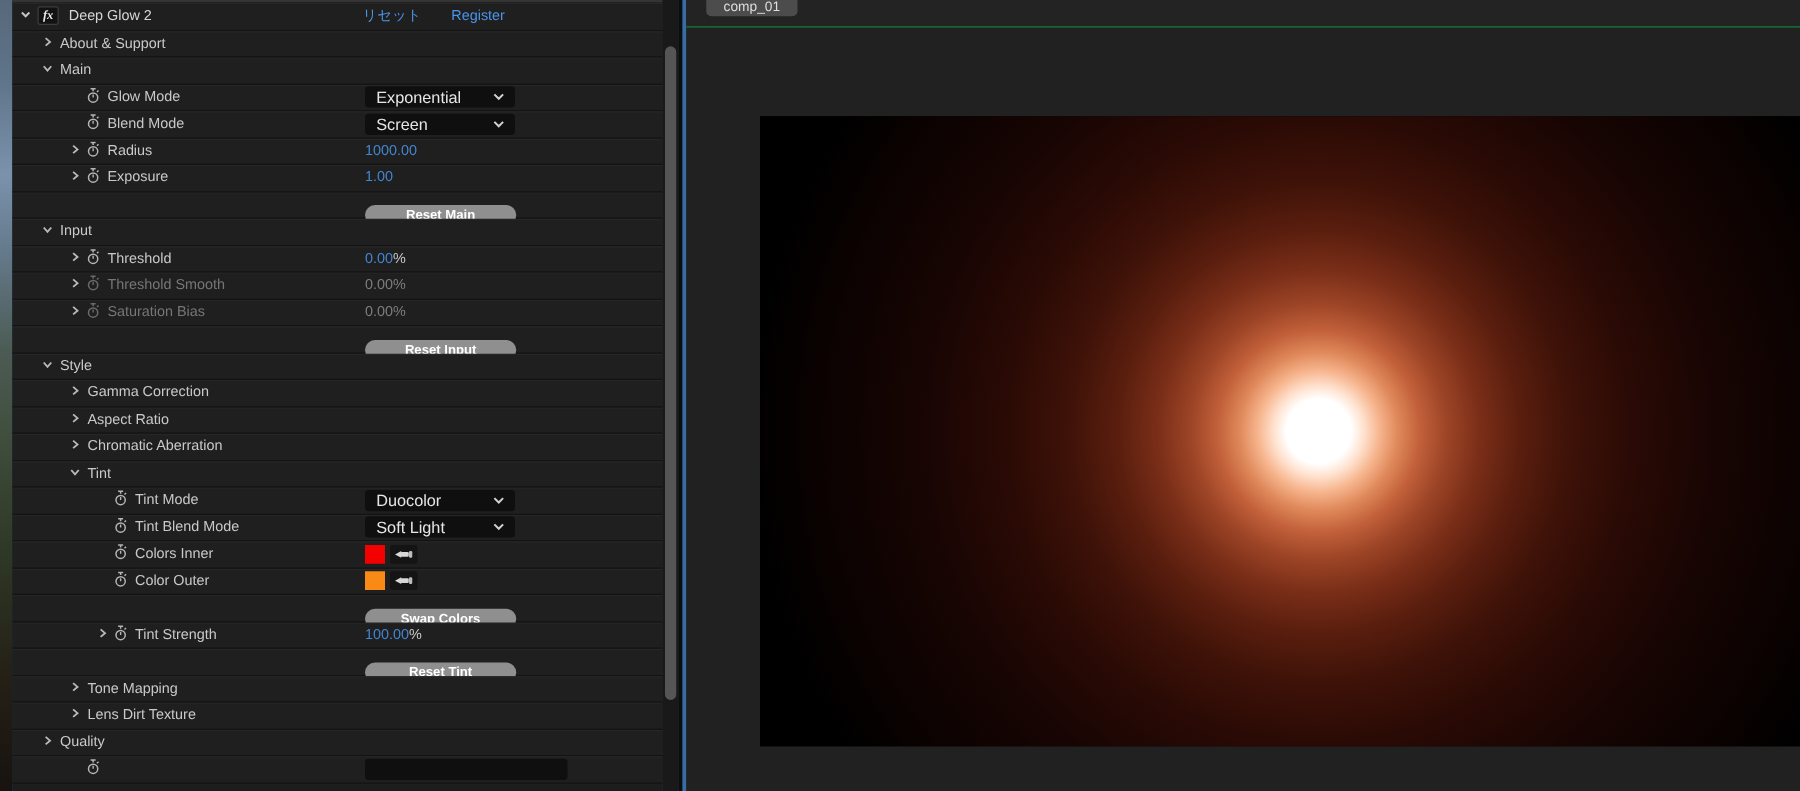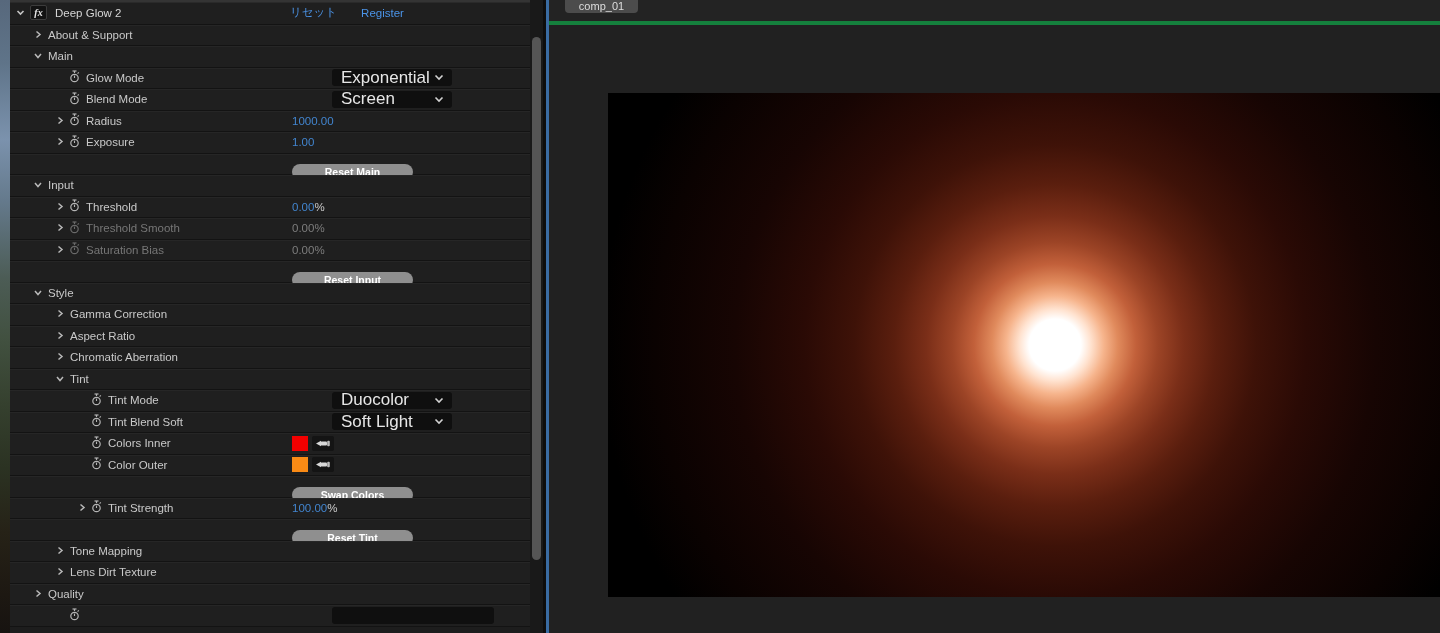--- a/index.html
+++ b/index.html
@@ -21,21 +21,21 @@
   .ind1{margin-left:22px;}
   .ind2{margin-left:44px;}
   .ind3{margin-left:66px;}
   .valcol{position:absolute;left:282px;top:0;height:100%;display:flex;align-items:center;}
   .value{color:#4285cf;font-size:11.5px;}
   .suffix{color:#c9c9c9;font-size:11.5px;}
   .row.disabled .lbl{color:#767676;}
   .row.disabled .value,.row.disabled .suffix{color:#7d7d7d;}
   .row.disabled .sw-slot svg{opacity:.5;}
   .dd{width:120px;height:17px;background:#0f0f0f;border-radius:3px;display:flex;align-items:center;
-    padding-left:9px;box-sizing:border-box;color:#e6e6e6;font-size:17px;position:relative;margin-left:40px;}
+    padding-left:9px;box-sizing:border-box;color:#e6e6e6;font-size:13px;position:relative;}
   .dd.wide{width:162px;}
   .dd .dd-chev{position:absolute;right:8px;top:5px;}
   .pillbtn{width:121px;height:16px;border-radius:8px;background:#8f8f8f;color:#ffffff;
     font-size:10.5px;font-weight:bold;display:flex;align-items:center;justify-content:center;margin-top:17px;}
   .swatch{width:16px;height:15px;margin-right:4px;}
   .dropperbtn{width:22px;height:15px;background:#141414;border-radius:2px;display:flex;
     align-items:center;justify-content:center;}
 
   
   .hdr{height:21.5px;box-shadow:inset 0 1px 0 #2a2a2a;}
@@ -48,21 +48,21 @@
   .hdr-links span{color:#4b94e8;font-size:11.5px;}
 
   
   .gutter{position:absolute;left:530px;top:0;width:13px;height:633px;background:#191919;}
   .scroll-thumb{position:absolute;left:2px;top:37px;width:9px;height:523px;background:#555555;border-radius:5px;}
   .predivider{position:absolute;left:543px;top:0;width:3px;height:633px;background:#0d0d0d;}
   .divider-blue{position:absolute;left:546px;top:0;width:3px;height:633px;background:#3a6ca3;}
 
   
   .viewer{position:absolute;left:549px;top:0;right:0;height:633px;background:#212121;}
-  .tabstrip{position:relative;height:21px;background:#232323;border-bottom:4px solid #15803d;overflow:hidden;}
+  .tabstrip{position:relative;height:21px;background:#232323;border-bottom:1px solid #15803d;overflow:hidden;}
   .tab{position:absolute;left:16px;top:-3px;height:16px;width:73px;background:#4c4c4c;border-radius:4px;
     color:#dedede;font-size:11px;display:flex;align-items:flex-end;justify-content:center;padding-bottom:1px;box-sizing:border-box;}
   .comp{position:absolute;left:59px;top:93px;width:832px;height:504px;background:
     radial-gradient(circle at 447px 252px,
       #ffffff 0px,#ffffff 26px,#ffe2cf 36px,#f6b48c 49px,#e08a5c 63px,#c2603a 81px,
       #9c4426 103px,#7a2e18 129px,#5a1e0e 161px,#3e1208 201px,#2a0a05 251px,
       #170503 320px,#0a0201 400px,#000000 455px) #000;}
 </style>
 </head>
 <body>
@@ -347,21 +347,21 @@
           <span class="arrow-slot"></span>
           <span class="sw-slot">
             <span><svg width="11" height="13" viewBox="0 0 11 13">
                 <line x1="3.5" y1="1" x2="7.5" y2="1" stroke="#b5b5b5" stroke-width="1.2"></line>
                 <line x1="5.5" y1="1" x2="5.5" y2="3" stroke="#b5b5b5" stroke-width="1.2"></line>
                 <line x1="8.6" y1="3.6" x2="9.8" y2="2.4" stroke="#b5b5b5" stroke-width="1.1"></line>
                 <circle cx="5.5" cy="8" r="3.7" stroke="#b5b5b5" stroke-width="1.2" fill="none"></circle>
                 <line x1="5.5" y1="8" x2="5.5" y2="5.6" stroke="#b5b5b5" stroke-width="1.1"></line>
               </svg></span>
           </span>
-          <span class="lbl">Tint Blend Soft</span>
+          <span class="lbl">Tint Blend Mode</span>
           <div class="valcol">
             <div class="dd">
               <span>Soft Light</span>
               <svg class="dd-chev" width="10" height="7" viewBox="0 0 10 7">
                 <path d="M1.5 1.5 L5 5 L8.5 1.5" stroke="#d2d2d2" stroke-width="1.6" fill="none"></path>
               </svg>
             </div>
           </div>
         </div>
         <div class="row">

